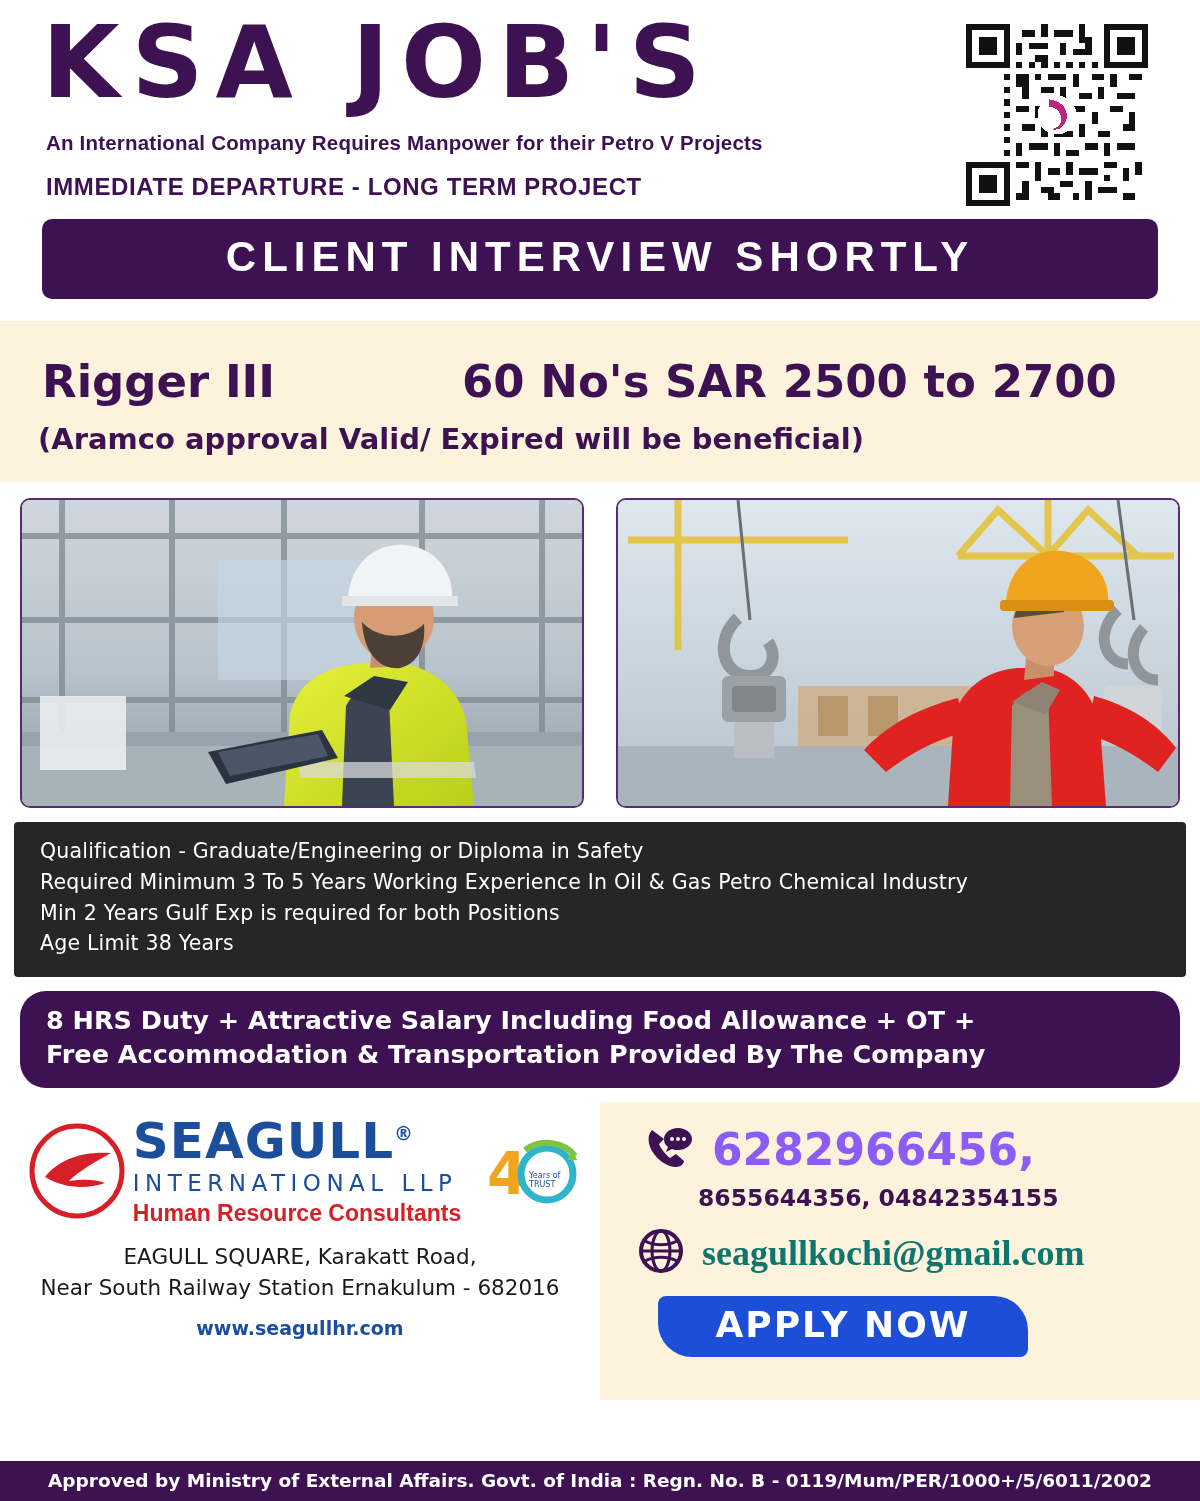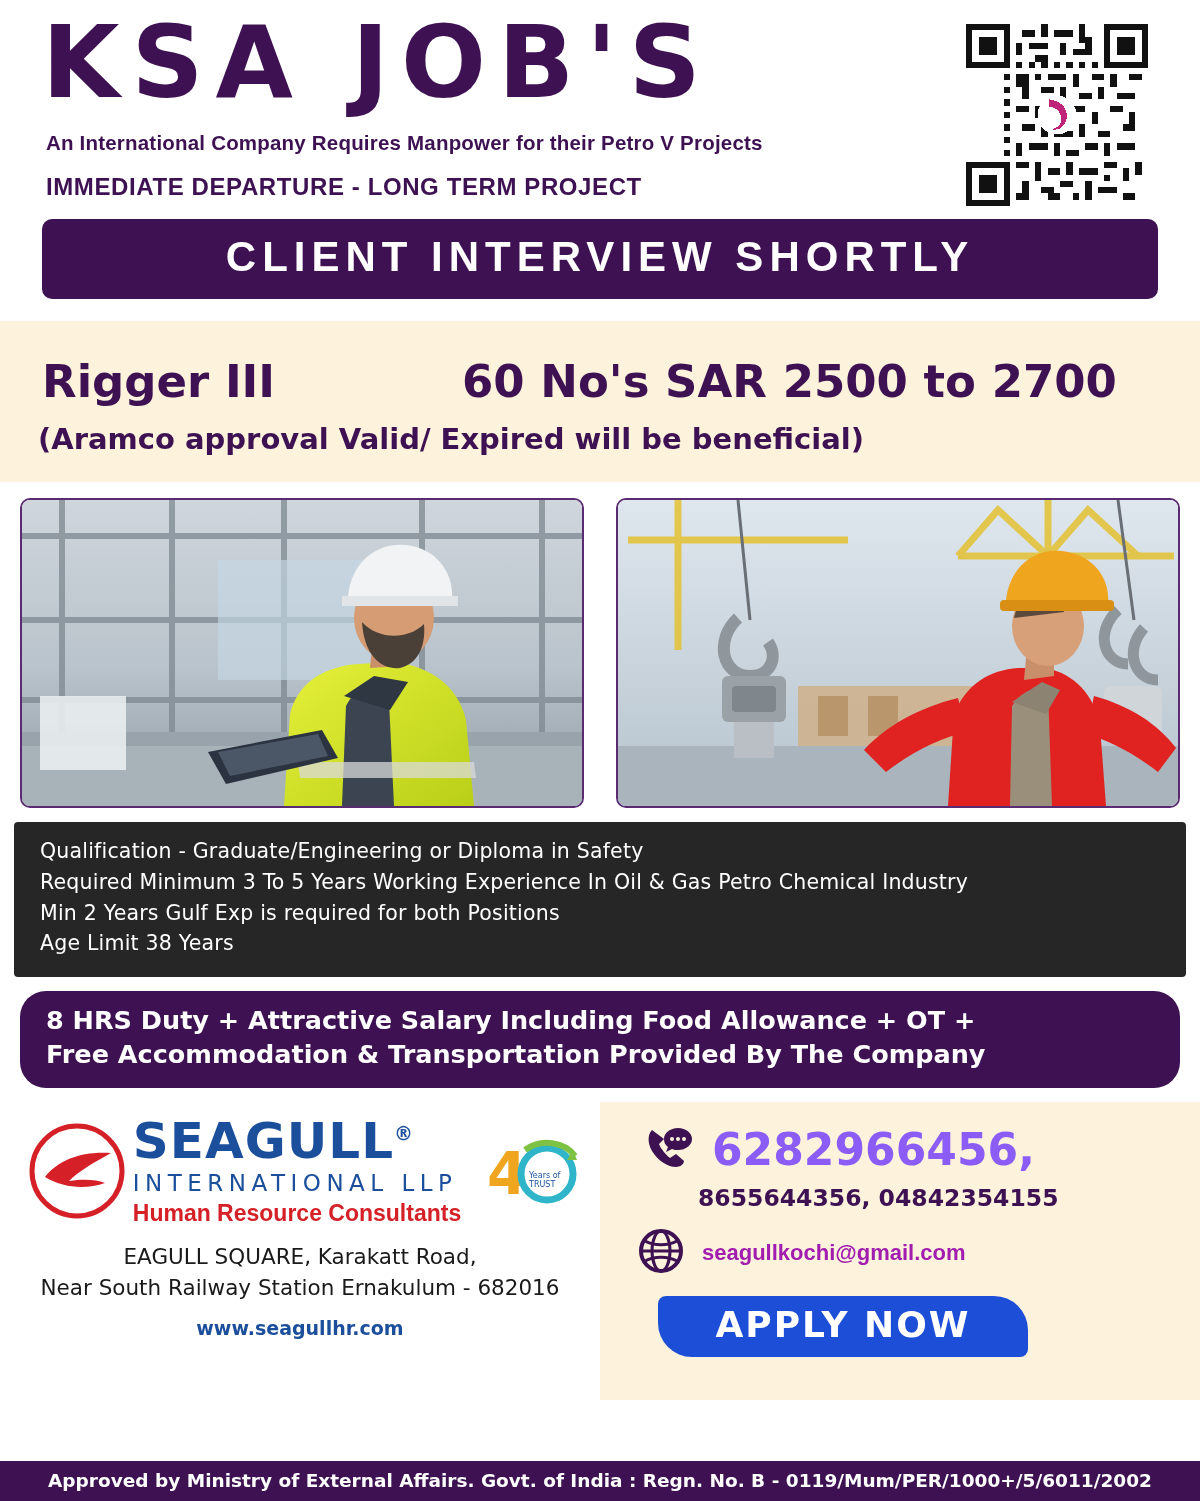--- a/index.html
+++ b/index.html
@@ -236,24 +236,24 @@
     font-family: "DejaVu Sans", sans-serif;
   }
   .email-row {
     display: flex;
     align-items: center;
     gap: 18px;
     padding-left: 38px;
     margin-top: 16px;
   }
   .email-text {
-    font-size: 22px;
-    font-weight: 700;
-    color: #a21caf;
-    font-family: Liberation Sans, sans-serif;
+    font-size: 36px;
+    font-weight: 700;
+    color: #0f766e;
+    font-family: Liberation Serif, serif;
   }
   .apply {
     margin: 18px 0 0 58px;
     width: 370px;
     background: #1d4ed8;
     color: #fff;
     border-radius: 8px 34px 8px 34px;
     text-align: center;
     font-size: 36px;
     font-weight: 800;

